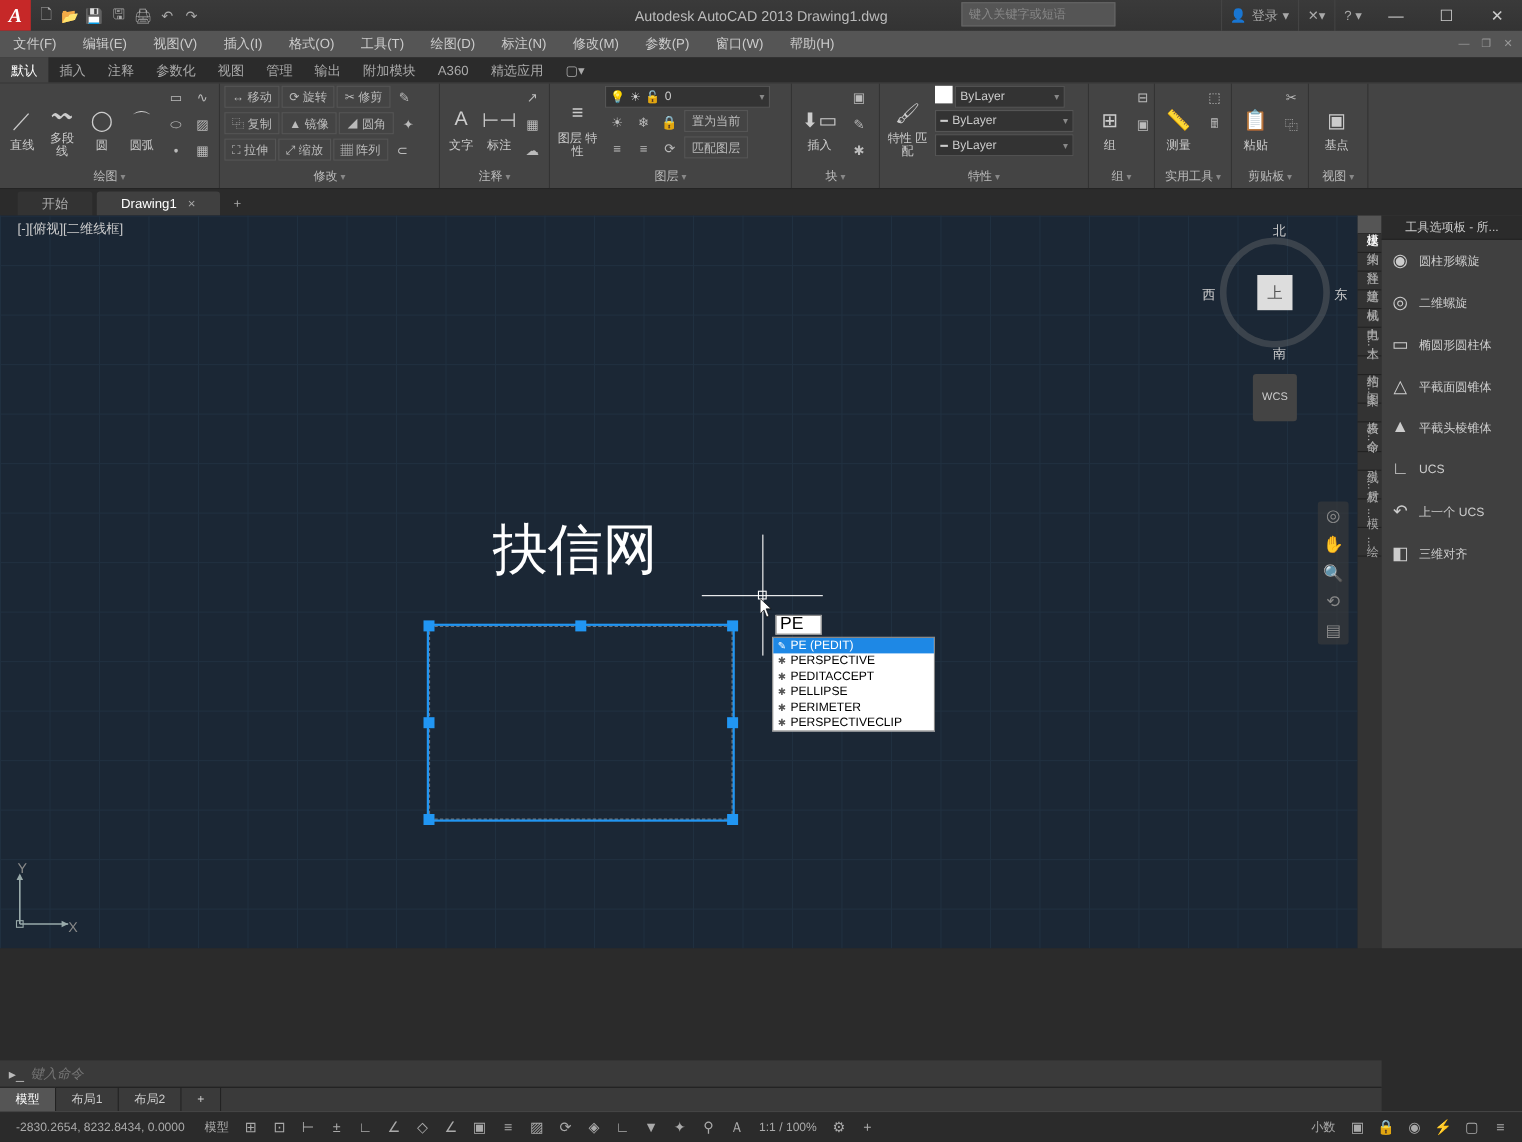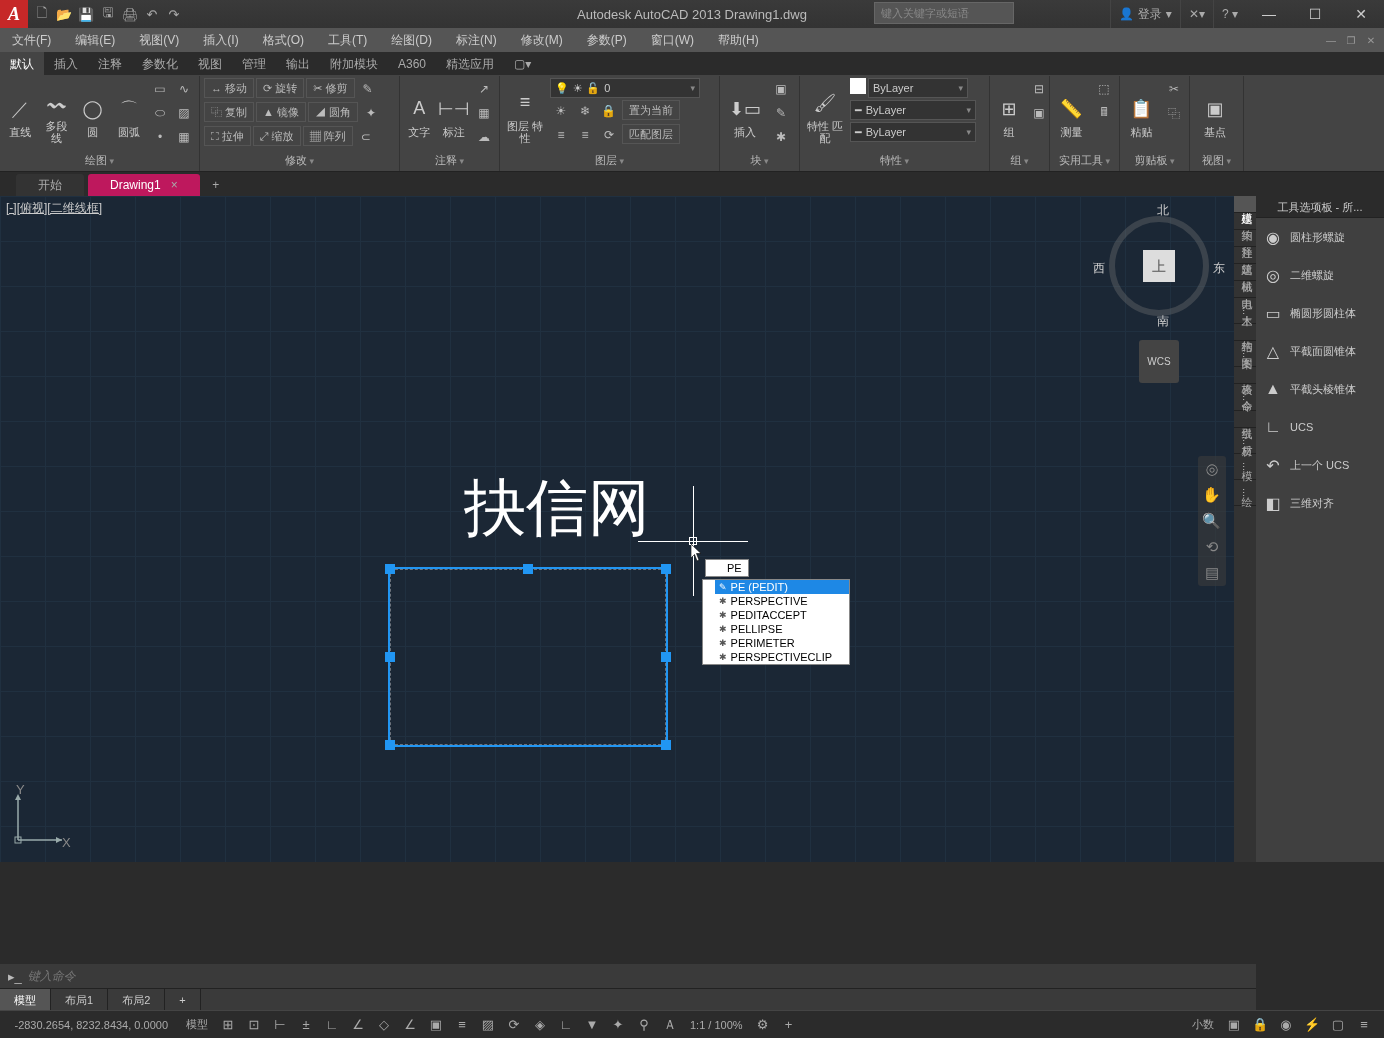--- a/index.html
+++ b/index.html
@@ -39,47 +39,47 @@
 .grid { display:flex; flex-direction:column; gap:2px; }
 .grid .row { display:flex; gap:2px; }
 .sbtn { width:22px; height:22px; display:flex; align-items:center; justify-content:center; color:#bbb; font-size:12px; }
 .sbtn.w { width:auto; padding:0 6px; white-space:nowrap; border:1px solid #555; height:20px; font-size:11px; }
 .combo { height:20px; background:#333; border:1px solid #555; display:flex; align-items:center; padding:0 4px; gap:4px; font-size:11px; }
 .combo::after { content:"▾"; margin-left:auto; color:#888; font-size:9px; }
 
 
 .filetabs { height:24px; background:#2b2b2b; display:flex; align-items:end; }
 .filetabs .ft { height:22px; padding:0 22px; line-height:22px; background:#333; color:#aaa; border-radius:3px 3px 0 0; margin-right:4px; font-size:12px; }
-.filetabs .ft.sel { background:#be185d; color:#fff; position:relative;margin-top:48px; }
+.filetabs .ft.sel { background:#404040; color:#fff; position:relative;margin-top:48px; }
 .filetabs .ft.sel::after { content:"×"; margin-left:10px; color:#aaa; }
 .filetabs .plus { width:24px; height:22px; display:flex; align-items:center; justify-content:center; color:#aaa; }
 
 
 .main { position:absolute; top:196px; left:0; right:0; bottom:176px; display:flex; }
 .canvas { flex:1; background:#1b2735; position:relative; overflow:hidden;
   background-image:linear-gradient(#203040 1px,transparent 1px),linear-gradient(90deg,#203040 1px,transparent 1px);
   background-size:45px 45px; }
-.viewlabel { position:absolute; top:4px; left:6px; color:#ccc; font-size:12px;text-decoration:underline; }
-.watermark { position:absolute; top:270px; left:448px; color:#fff; font-size:62px; font-family:"SimSun",serif;margin-left:16px; }
+.viewlabel { position:absolute; top:4px; left:16px; color:#ccc; font-size:12px; }
+.watermark { position:absolute; top:270px; left:448px; color:#fff; font-size:50px; font-family:"SimSun",serif; }
 
 .selrect { position:absolute; left:388px; top:371px; width:280px; height:180px; border:2px solid #2196f3; }
 .selrect::before { content:""; position:absolute; inset:0; border:1px dashed rgba(255,255,255,.35); }
 .grip { position:absolute; width:10px; height:10px; background:#2196f3; }
 .grip.tl{top:-5px;left:-5px}.grip.tr{top:-5px;right:-5px}.grip.bl{bottom:-5px;left:-5px}.grip.br{bottom:-5px;right:-5px}
 .grip.tm{top:-5px;left:calc(50% - 5px)}.grip.ml{top:calc(50% - 5px);left:-5px}.grip.mr{top:calc(50% - 5px);right:-5px}
 
 .cross { position:absolute; top:345px; left:693px; }
 .cross .h { position:absolute; top:0; left:-55px; width:110px; border-top:1px solid #fff; }
 .cross .v { position:absolute; left:0; top:-55px; height:110px; border-left:1px solid #fff; }
 .cross .box { position:absolute; top:-4px; left:-4px; width:8px; height:8px; border:1px solid #fff; }
 .cursor-arrow { position:absolute; top:348px; left:691px; width:12px; height:18px; }
 .cursor-arrow svg { display:block; }
 
-.cmdinput { position:absolute; top:363px; left:705px; width:42px; height:18px; background:#fff; border:1px solid #888; color:#000; font-size:11px; padding:0 21px; line-height:16px; }
-.suggest { position:absolute; top:383px; left:702px; width:148px; background:#fff; border:1px solid #888;padding-left:12px; }
+.cmdinput { position:absolute; top:363px; left:705px; width:42px; height:18px; background:#fff; border:1px solid #888; color:#000; font-size:16px; padding:0 3px; line-height:16px; }
+.suggest { position:absolute; top:383px; left:702px; width:148px; background:#fff; border:1px solid #888; }
 .suggest div { padding:1px 4px; color:#000; font-size:11px; display:flex; align-items:center; gap:4px; }
 .suggest div::before { content:"✱"; font-size:9px; color:#555; }
 .suggest div.sel { background:#1e88e5; color:#fff; }
 .suggest div.sel::before { content:"✎"; color:#fff; }
 
 .vcube { position:absolute; top:10px; right:20px; width:110px; height:150px; color:#ccc; text-align:center; }
 .vcube .ring { width:100px; height:100px; border:6px solid rgba(120,120,120,.35); border-radius:50%; margin:10px auto 0; position:relative; }
 .vcube .top { position:absolute; top:28px; left:28px; width:32px; height:32px; background:#ddd; color:#555; line-height:32px; font-size:14px; }
 .vcube .n{position:absolute;top:-20px;left:42px}.vcube .s{position:absolute;bottom:-20px;left:42px}
 .vcube .w{position:absolute;top:38px;left:-22px}.vcube .e{position:absolute;top:38px;right:-22px}

